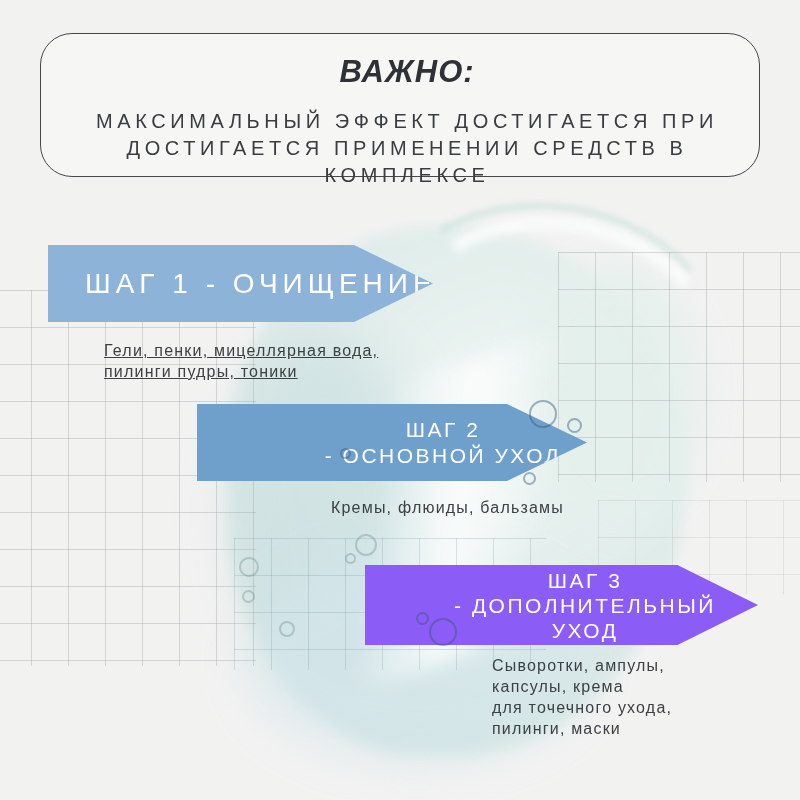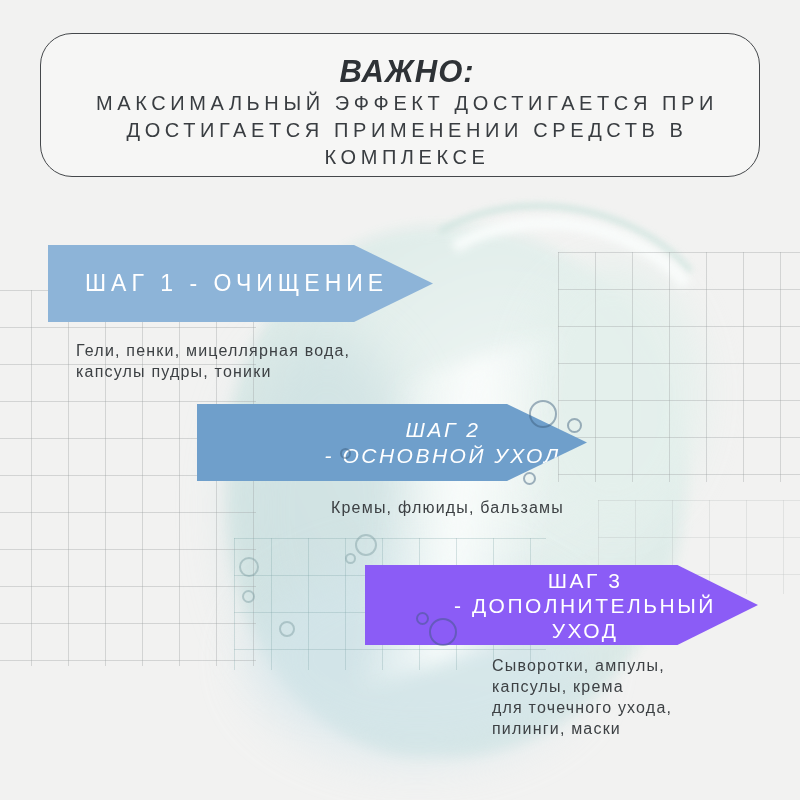--- a/index.html
+++ b/index.html
@@ -72,43 +72,43 @@
   
   .info-box {
     position:absolute; z-index:6; left:40px; top:33px; width:720px; height:144px;
     box-sizing:border-box; border:1.5px solid #45484b; border-radius:32px;
     background:#f6f6f5; text-align:center;padding-left:14px;
   }
   .info-title {
     margin-top:20px; font-size:31px; font-style:italic; font-weight:600;
     letter-spacing:1px; color:#2e3236;
   }
-  .info-lines { font-size:20px; letter-spacing:4.6px; line-height:27px; color:#393d41; }
+  .info-lines { margin-top:18px; font-size:20px; letter-spacing:4.6px; line-height:27px; color:#393d41; }
 
   
   .step-arrow {
     position:absolute; z-index:4; color:#ffffff;
     clip-path:polygon(0 0, 79.5% 0, 100% 50%, 79.5% 100%, 0 100%);
   }
   #arrow-1 { left:48px;  top:245px; width:385px; height:77px; display:flex; align-items:center; }
-  #arrow-2 { left:197px; top:404px; width:390px; height:77px;font-style:italic; }
+  #arrow-2 { left:197px; top:404px; width:390px; height:77px; }
   #arrow-3 { left:365px; top:565px; width:393px; height:80px; }
-  .arrow1-label { padding-left:37px; font-size:23px; letter-spacing:5px; white-space:nowrap; }
+  .arrow1-label { padding-left:37px; font-size:28px; letter-spacing:5px; white-space:nowrap; }
   .arrow-label-block {
     position:absolute; top:50%; transform:translateY(-50%); text-align:center;
   }
   #arrow-2 .arrow-label-block { left:121px; width:250px; font-size:21px; letter-spacing:2.5px; line-height:26px; }
   #arrow-3 .arrow-label-block { left:85px;  width:270px; font-size:21px; letter-spacing:2.5px; line-height:25px; }
 
   
   .caption {
     position:absolute; z-index:4; color:#3d4144;
     font-size:16px; letter-spacing:1.2px; line-height:21px;
   }
-  #caption-1 { left:76px;  top:340px; }
+  #caption-1 { left:104px;  top:340px;text-decoration:underline; }
   #caption-2 { left:331px; top:497px; }
   #caption-3 { left:492px; top:655px; }
 </style>
 </head>
 <body>
 
 <div class="canvas">
 
   <div class="blob-layer">
     <div class="blob-main"></div>
@@ -143,21 +143,21 @@
       <div>МАКСИМАЛЬНЫЙ ЭФФЕКТ ДОСТИГАЕТСЯ ПРИ</div>
       <div>ДОСТИГАЕТСЯ ПРИМЕНЕНИИ СРЕДСТВ В КОМПЛЕКСЕ</div>
     </div>
   </div>
 
   <div class="step-arrow" id="arrow-1" style="background: rgb(141, 180, 216);">
     <div class="arrow1-label">ШАГ 1 - ОЧИЩЕНИЕ</div>
   </div>
   <div class="caption" id="caption-1">
     <div>Гели, пенки, мицеллярная вода,</div>
-    <div>капсулы пудры, тоники</div>
+    <div>пилинги пудры, тоники</div>
   </div>
 
   <div class="step-arrow" id="arrow-2" style="background: rgb(111, 159, 203);">
     <div class="arrow-label-block">
       <div>ШАГ 2</div>
       <div>- ОСНОВНОЙ УХОД</div>
     </div>
   </div>
   <div class="caption" id="caption-2">
     <div>Кремы, флюиды, бальзамы</div>

